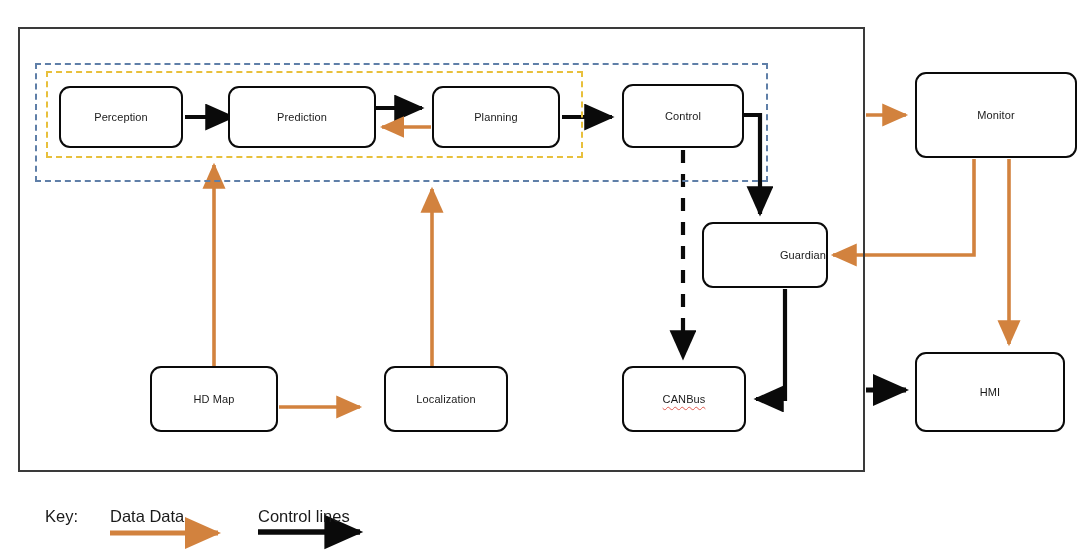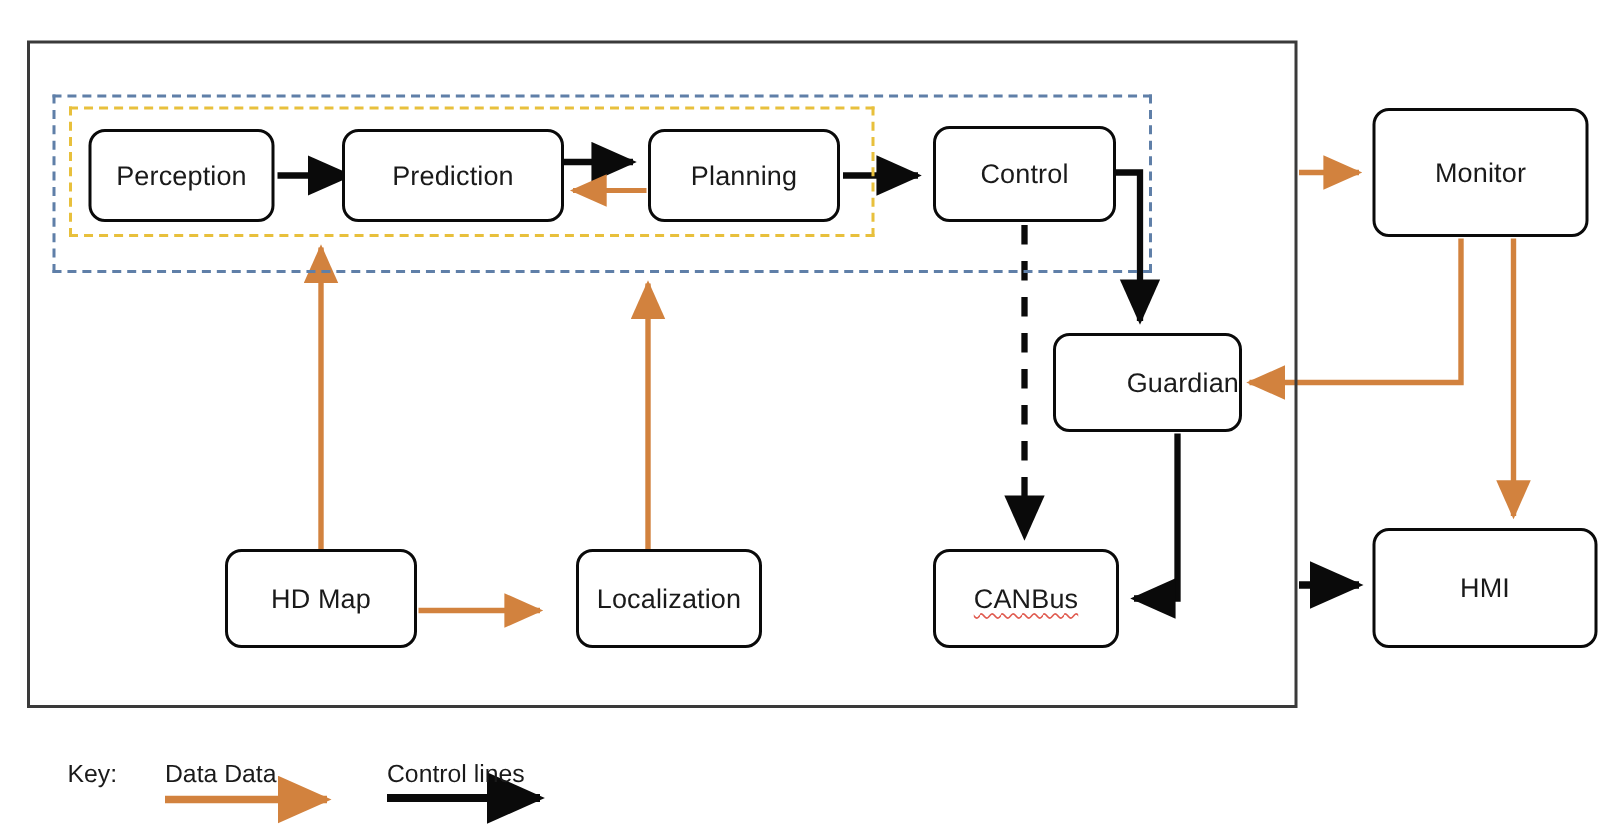--- a/index.html
+++ b/index.html
@@ -31,21 +31,21 @@
     box-sizing: border-box;
     border: 2.4px solid #0a0a0a;
     border-radius: 11px;
     background: #ffffff;
     display: flex;
     align-items: center;
     justify-content: center;
     z-index: 5;
   }
   .node .node-label {
-    font-size: 18px;
+    font-size: 11px;
     color: #1a1a1a;
     letter-spacing: 0.1px;
     white-space: nowrap;
     line-height: 1;
   }
   .node.misspelled .node-label {
     text-decoration: underline wavy #e05a4f;
     text-decoration-thickness: 1.2px;
     text-underline-offset: 3px;
   }
@@ -181,21 +181,21 @@
   </div>
 
   <div class="node" style="left:432px; top:86px; width:128px; height:62px;">
     <span class="node-label">Planning</span>
   </div>
 
   <div class="node" style="left:622px; top:84px; width:122px; height:64px;">
     <span class="node-label">Control</span>
   </div>
 
-  <div class="node" style="left:915px; top:72px; width:144px; height:86px;">
+  <div class="node" style="left:915px; top:72px; width:162px; height:86px;">
     <span class="node-label">Monitor</span>
   </div>
 
   <div class="node" style="left:702px; top:222px; width:126px; height:66px;justify-content:flex-end;">
     <span class="node-label">Guardian</span>
   </div>
 
   <div class="node" style="left:915px; top:352px; width:150px; height:80px;">
     <span class="node-label">HMI</span>
   </div>

